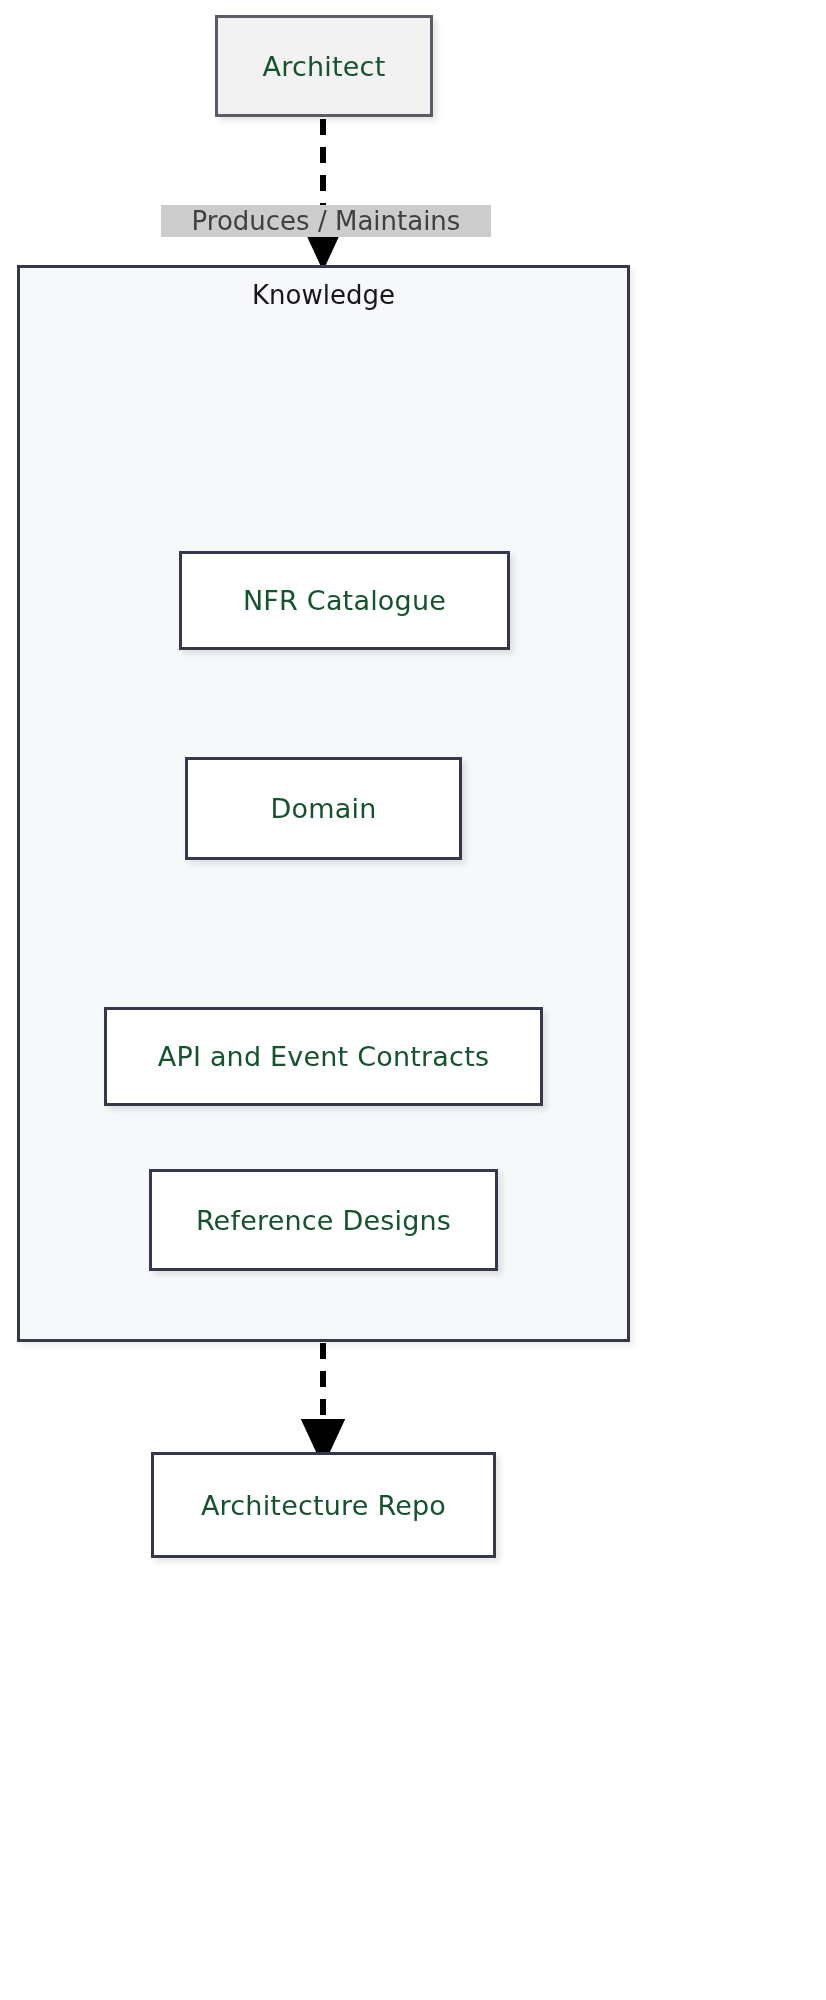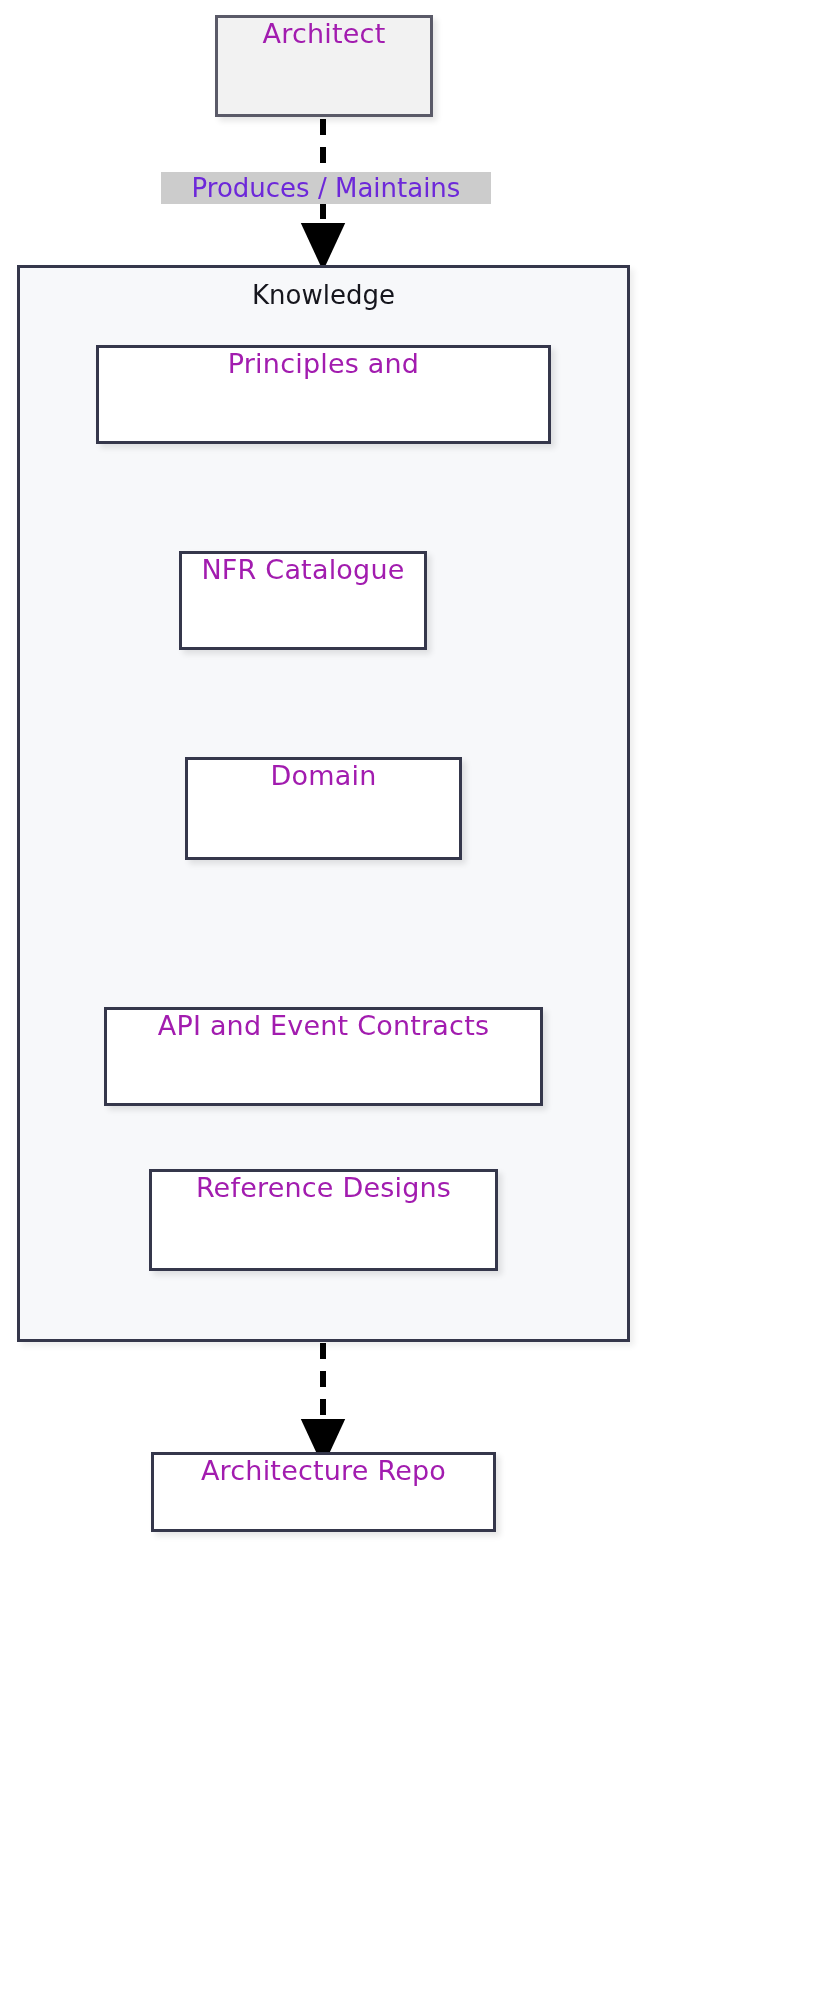--- a/index.html
+++ b/index.html
@@ -21,23 +21,24 @@
     top: 0;
     width: 826px;
     height: 2000px;
   }
 
   
   .node {
     position: absolute;
     box-sizing: border-box;
     display: flex;
+    align-items: center;
     justify-content: center;
     text-align: center;
-    color: #a21caf;
+    color: #14532d;
     font-size: 27px;
     letter-spacing: 0.2px;
     white-space: nowrap;
     overflow: hidden;
   }
 
   
   .node--actor {
     background: #f2f2f2;
     border: 3px solid #5a5a68;
@@ -75,25 +76,26 @@
     left: 0;
     top: 0;
     width: 826px;
     height: 2000px;
     pointer-events: none;
   }
 
   .edge-label {
     position: absolute;
     background: #cccccc;
-    color: #6d28d9;
+    color: #404040;
     font-size: 26px;
     padding: 1px 3px;
     white-space: nowrap;
     text-align: center;
+    margin-top: 33px;
   }
 </style>
 </head>
 <body>
 
 <div id="diagram">
 
   <svg class="edge-svg" viewBox="0 0 826 2000" xmlns="http://www.w3.org/2000/svg">
     <defs>
       <marker id="arrowhead" markerWidth="9" markerHeight="9" refX="4.5" refY="4.5" orient="auto" markerUnits="strokeWidth">
@@ -114,37 +116,34 @@
     <span>Architect</span>
   </div>
 
   <div class="edge-label" style="left:161px; top:172px; width:324px;">Produces / Maintains</div>
 
   <div class="subgraph" style="left:17px; top:265px; width:613px; height:1077px;">
 
     <div class="subgraph-title" style="top:12px;">Knowledge</div>
   </div>
 
-  <div class="node node--artifact" style="left:96px; top:345px; width:455px; height:99px;">
-    <span>Principles and</span>
-  </div>
 
-  <div class="node node--artifact" style="left:179px; top:551px; width:248px; height:99px;">
+  <div class="node node--artifact" style="left:179px; top:551px; width:331px; height:99px;">
     <span>NFR Catalogue</span>
   </div>
 
   <div class="node node--artifact" style="left:185px; top:757px; width:277px; height:103px;">
     <span>Domain</span>
   </div>
 
   <div class="node node--artifact" style="left:104px; top:1007px; width:439px; height:99px;">
     <span>API and Event Contracts</span>
   </div>
 
   <div class="node node--artifact" style="left:149px; top:1169px; width:349px; height:102px;">
     <span>Reference Designs</span>
   </div>
 
-  <div class="node node--artifact" style="left:151px; top:1452px; width:345px; height:80px;">
+  <div class="node node--artifact" style="left:151px; top:1452px; width:345px; height:106px;">
     <span>Architecture Repo</span>
   </div>
 
 </div>
 
 </body></html>

